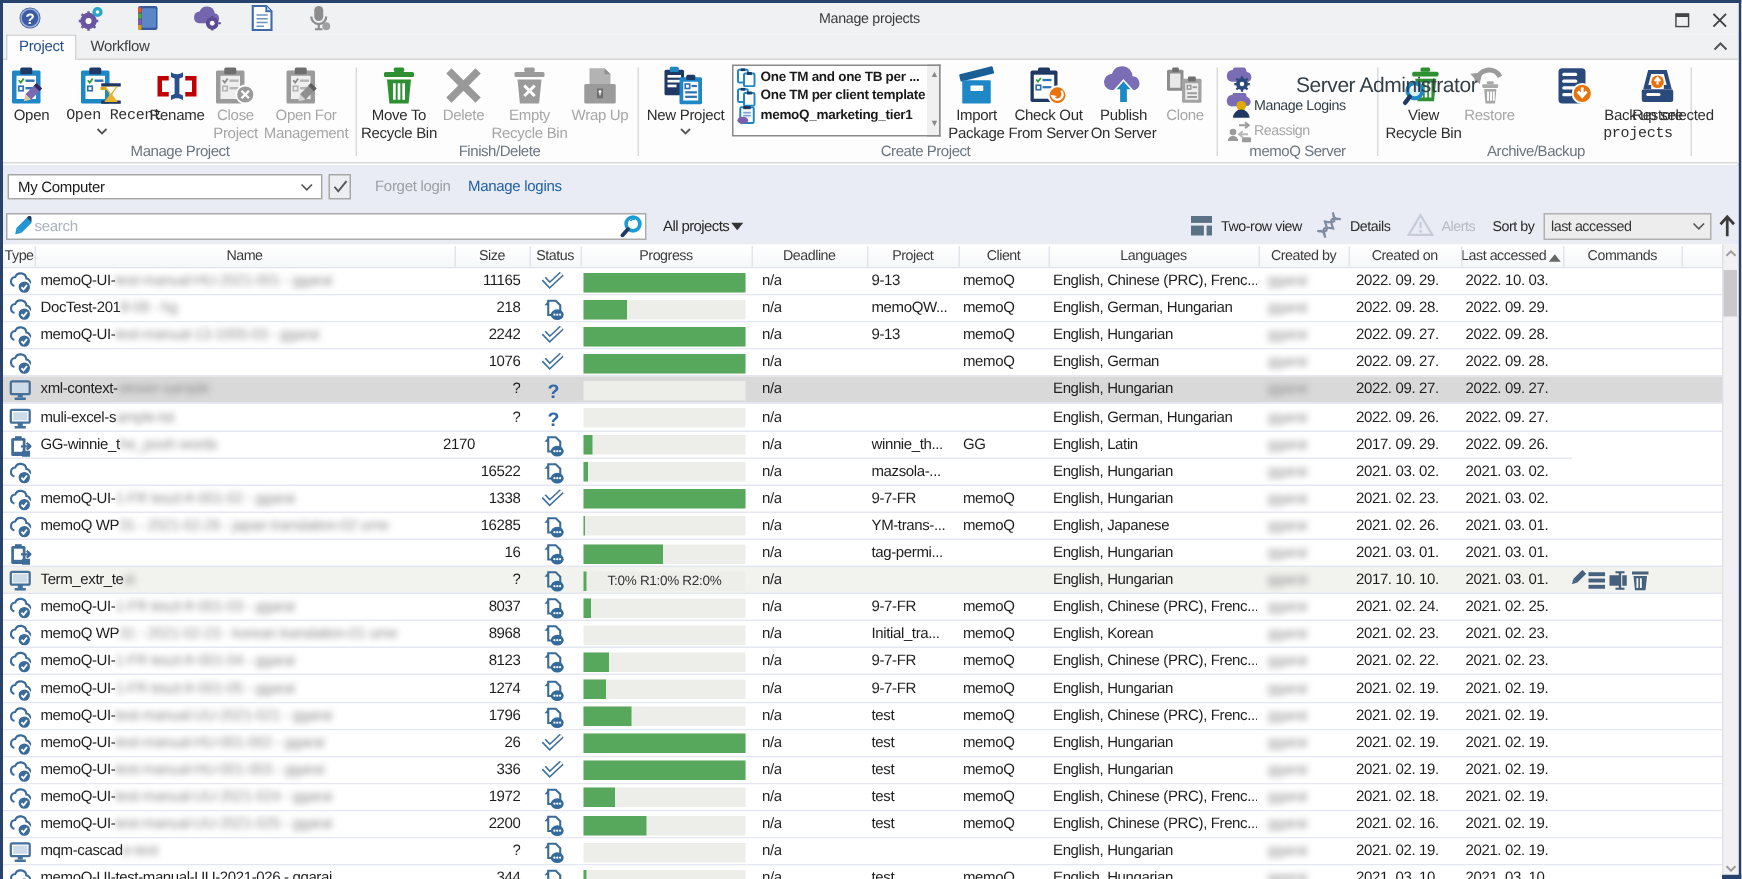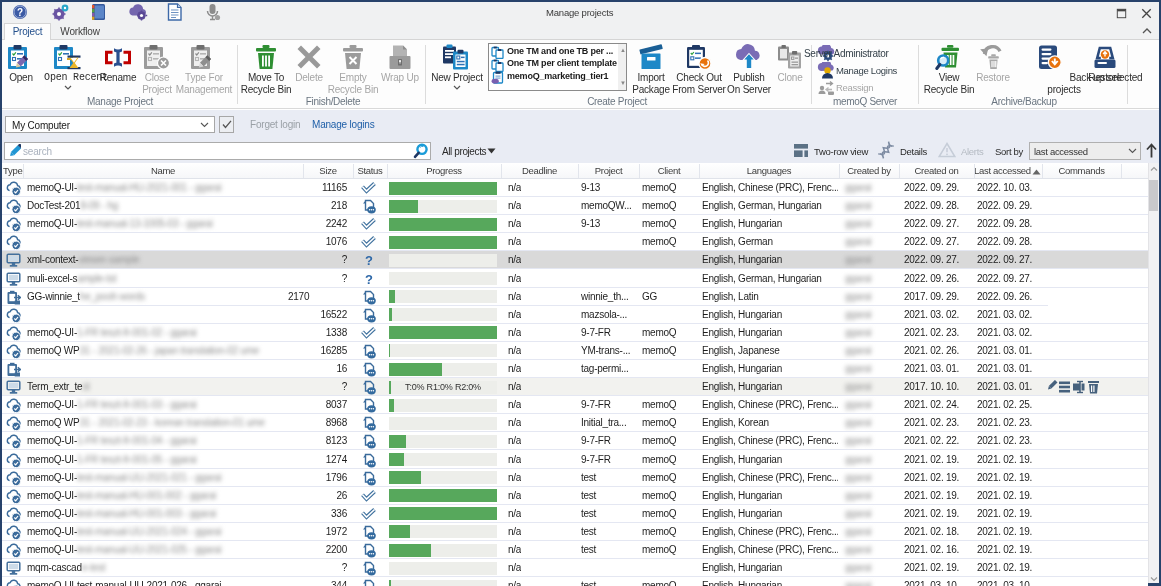--- a/index.html
+++ b/index.html
@@ -141,21 +141,21 @@
 <path d="M5.5 9.5l1.3 1.5 2-2.6" stroke="#8b8b8b" stroke-width="1.2" fill="none"></path>
 <rect x="10" y="9" width="6" height="1.6" fill="#b5b5b5"></rect>
 <rect x="5.5" y="13.5" width="3" height="3" fill="none" stroke="#b5b5b5" stroke-width="1.1"></rect>
 <rect x="10" y="14" width="6" height="1.6" fill="#b5b5b5"></rect>
 <g transform="translate(19.2,13.2) rotate(45)">
         <rect x="-2.6" y="0" width="5.2" height="10.5" fill="#8f8f8f"></rect>
         <rect x="-2.6" y="0" width="5.2" height="2.6" fill="#5f5f5f"></rect>
         <path d="M-2.6 10.5 L0 14.6 L2.6 10.5z" fill="#d5d5d5"></path>
       </g>
     </svg></div>
-<div class="abs lbl dis" style="left:144px;top:72px;width:120px;">Type For</div>
+<div class="abs lbl dis" style="left:144px;top:72px;width:120px;">Open For</div>
 <div class="abs lbl dis" style="left:144px;top:84px;width:120px;">Management</div>
 <div class="abs" style="left:253px;top:44px;width:26px;height:27px;"><svg width="26" height="27" viewBox="0 0 26 27">
 <rect x="9.5" y="1" width="7" height="3" rx="1" fill="#2f8f33"></rect>
 <rect x="3" y="4" width="20" height="3.4" rx="1" fill="#2f8f33"></rect>
 <path d="M5 9h16l-1.6 16H6.6z" fill="#2f8f33"></path>
 <rect x="9" y="11.5" width="1.8" height="11" fill="#fff"></rect>
 <rect x="12.1" y="11.5" width="1.8" height="11" fill="#fff"></rect>
 <rect x="15.2" y="11.5" width="1.8" height="11" fill="#fff"></rect>
     </svg></div>
 <div class="abs lbl" style="left:206px;top:72px;width:120px;">Move To</div>
@@ -268,21 +268,21 @@
 <div class="abs" style="left:1035px;top:44px;width:28px;height:27px;"><svg width="28" height="27" viewBox="0 0 28 27">
 <rect x="4" y="1.5" width="18" height="23.5" rx="2.5" fill="#2a4a7c"></rect>
 <rect x="6.5" y="4.5" width="10" height="2.2" rx="1.1" fill="#fff"></rect>
 <rect x="6.5" y="9" width="10" height="2.2" rx="1.1" fill="#fff"></rect>
 <rect x="6.5" y="13.5" width="10" height="2.2" rx="1.1" fill="#fff"></rect>
 <rect x="6.5" y="18" width="6.5" height="2.2" rx="1.1" fill="#fff"></rect>
 <circle cx="19.8" cy="18.3" r="6.4" fill="#e8720c" stroke="#fdfdfd" stroke-width="1.3"></circle>
 <path d="M19.8 14.4v5.4M16.9 17l2.9 3.4 2.9-3.4" stroke="#fff" stroke-width="1.9" fill="none"></path>
     </svg></div>
 <div class="abs lbl" style="left:1046px;top:72px;width:120px;">Back up selected</div>
-<div class="abs lbl" style="left:1004px;top:84px;width:120px;">projects</div>
+<div class="abs lbl" style="left:1032px;top:84px;width:120px;font-family:Liberation Mono, monospace;">projects</div>
 <div class="abs" style="left:1091px;top:44px;width:28px;height:27px;"><svg width="28" height="27" viewBox="0 0 28 27">
 <path d="M6.2 14 L8.8 4 H19.2 L21.8 14z" fill="none" stroke="#2a4a7c" stroke-width="2.6"></path>
 <rect x="9.8" y="6.5" width="8.4" height="9" fill="#fff"></rect>
 <circle cx="14" cy="10.5" r="4.2" fill="#e8720c"></circle>
 <path d="M14 8.2v4.2M12.1 10l1.9-2.1 1.9 2.1" stroke="#fff" stroke-width="1.4" fill="none"></path>
 <rect x="3.5" y="15.5" width="21" height="8.5" rx="1.5" fill="#2a4a7c"></rect>
 <rect x="6.5" y="18" width="9.5" height="2" rx="1" fill="#fff"></rect>
     </svg></div>
 <div class="abs lbl" style="left:1045px;top:72px;width:120px;">Restore</div>
 <div class="abs" style="left:488px;top:43px;width:139px;height:48px;background:#fff;border:1px solid #8a8a8a;"></div>
@@ -310,21 +310,21 @@
 <div class="abs" style="left:507px;top:70.7px;font-size:9px;letter-spacing:-0.2px;font-weight:bold;color:#1a1a1a;white-space:nowrap;">memoQ_marketing_tier1</div>
 <div class="abs" style="left:618px;top:43px;width:9px;height:48px;background:#f0f0f0;border:1px solid #8a8a8a;border-left:none;"></div>
 <div class="abs" style="left:620px;top:47px;font-size:6px;color:#888;">▲</div>
 <div class="abs" style="left:620px;top:80px;font-size:6px;color:#888;">▼</div>
 <div class="abs" style="left:817px;top:45px;width:18px;height:17px;"><svg width="18" height="17" viewBox="0 0 18 17">
 <path d="M4 9.5a4 4 0 0 1 .7-7.9A5 5 0 0 1 14.2 3a3.5 3.5 0 0 1 1.3 6.5z" fill="#7a6cb5"></path>
 <circle cx="11" cy="11" r="4" fill="#2a4a7c"></circle>
       <circle cx="11" cy="11" r="1.5" fill="#fff"></circle>
 <path d="M11 5.8v1.8M11 14.4v1.8M5.8 11h1.8M14.4 11h1.8M7.3 7.3l1.3 1.3M13.4 13.4l1.3 1.3M7.3 14.7l1.3-1.3M13.4 8.6l1.3-1.3" stroke="#2a4a7c" stroke-width="1.5"></path>
     </svg></div>
-<div class="abs" style="left:804px;top:48px;font-size:10px;letter-spacing:-0.3px;color:#333f48;white-space:nowrap;">Server Administrator</div>
+<div class="abs" style="left:864px;top:48px;font-size:14px;letter-spacing:-0.3px;color:#333f48;white-space:nowrap;">Server Administrator</div>
 <div class="abs" style="left:817px;top:62px;width:18px;height:17px;"><svg width="18" height="17" viewBox="0 0 18 17">
 <path d="M4 9a4 4 0 0 1 .7-7.9A5 5 0 0 1 14.2 2.5a3.5 3.5 0 0 1 1.3 6z" fill="#7a6cb5"></path>
 <circle cx="10.5" cy="8.5" r="3.2" fill="#e2a900"></circle>
 <path d="M5 16.5a5.5 5.5 0 0 1 11 0z" fill="#1f3864"></path>
     </svg></div>
 <div class="abs" style="left:836px;top:65px;font-size:9.5px;letter-spacing:-0.3px;color:#333f48;white-space:nowrap;">Manage Logins</div>
 <div class="abs" style="left:817px;top:79px;width:18px;height:17px;"><svg width="18" height="17" viewBox="0 0 18 17">
 <circle cx="5" cy="9" r="2.2" fill="#9b9b9b"></circle>
 <path d="M1.5 15a3.5 3.5 0 0 1 7 0z" fill="#9b9b9b"></path>
 <path d="M9 4.5h6M13 2.5l2.5 2-2.5 2" stroke="#9b9b9b" stroke-width="1.3" fill="none"></path>
@@ -551,21 +551,21 @@
   </div>
 <div class="abs" style="left:2px;top:287.6px;width:1046px;height:18.1px;background:#ffffff;border-bottom:1px solid #e4e7f2;overflow:hidden;">
     <div class="abs" style="left:4px;top:2px;"><svg width="15" height="15" viewBox="0 0 15 15">
 <rect x="1.5" y="2" width="9.5" height="12" rx="1" fill="#3f6c99"></rect>
 <rect x="3.3" y="3.8" width="5.9" height="7.4" fill="#fff"></rect>
 <rect x="4" y="0.8" width="4.5" height="2.4" fill="#3f6c99"></rect>
 <path d="M8 7.5h6M11.8 5.3l2.5 2.2-2.5 2.2" fill="none" stroke="#3f6c99" stroke-width="1.5"></path>
 <rect x="8.7" y="10.5" width="5.3" height="4" fill="#3f6c99"></rect>
       </svg></div>
     <div class="cell" style="left:25px;top:0;width:276px;"><span>GG-winnie_t</span><span class="blurt">he_pooh words</span></div>
-    <div class="cell" style="left:286px;top:0;width:64px;text-align:left;">2170</div>
+    <div class="cell" style="left:272px;top:0;width:64px;text-align:center;">2170</div>
     <div class="abs" style="left:359px;top:2px;"><svg width="16" height="15" viewBox="0 0 16 15">
 <path d="M4.5 1.5h5l3 3V11h-8z" fill="none" stroke="#3b6b9b" stroke-width="1.4"></path>
 <path d="M2 4.5 L4.5 1.5 L4.5 4.5z" fill="#3b6b9b"></path>
 <ellipse cx="10.5" cy="10.8" rx="4.3" ry="3.6" fill="#336a9e"></ellipse>
 <circle cx="8.6" cy="10.8" r="0.75" fill="#fff"></circle>
         <circle cx="10.5" cy="10.8" r="0.75" fill="#fff"></circle>
         <circle cx="12.4" cy="10.8" r="0.75" fill="#fff"></circle>
       </svg></div>
     <div class="abs" style="left:387px;top:2.5px;width:108px;height:13px;background:#edeeea;"></div>
     <div class="abs" style="left:387px;top:2.5px;width:6px;height:13px;background:#57a85c;"></div>

